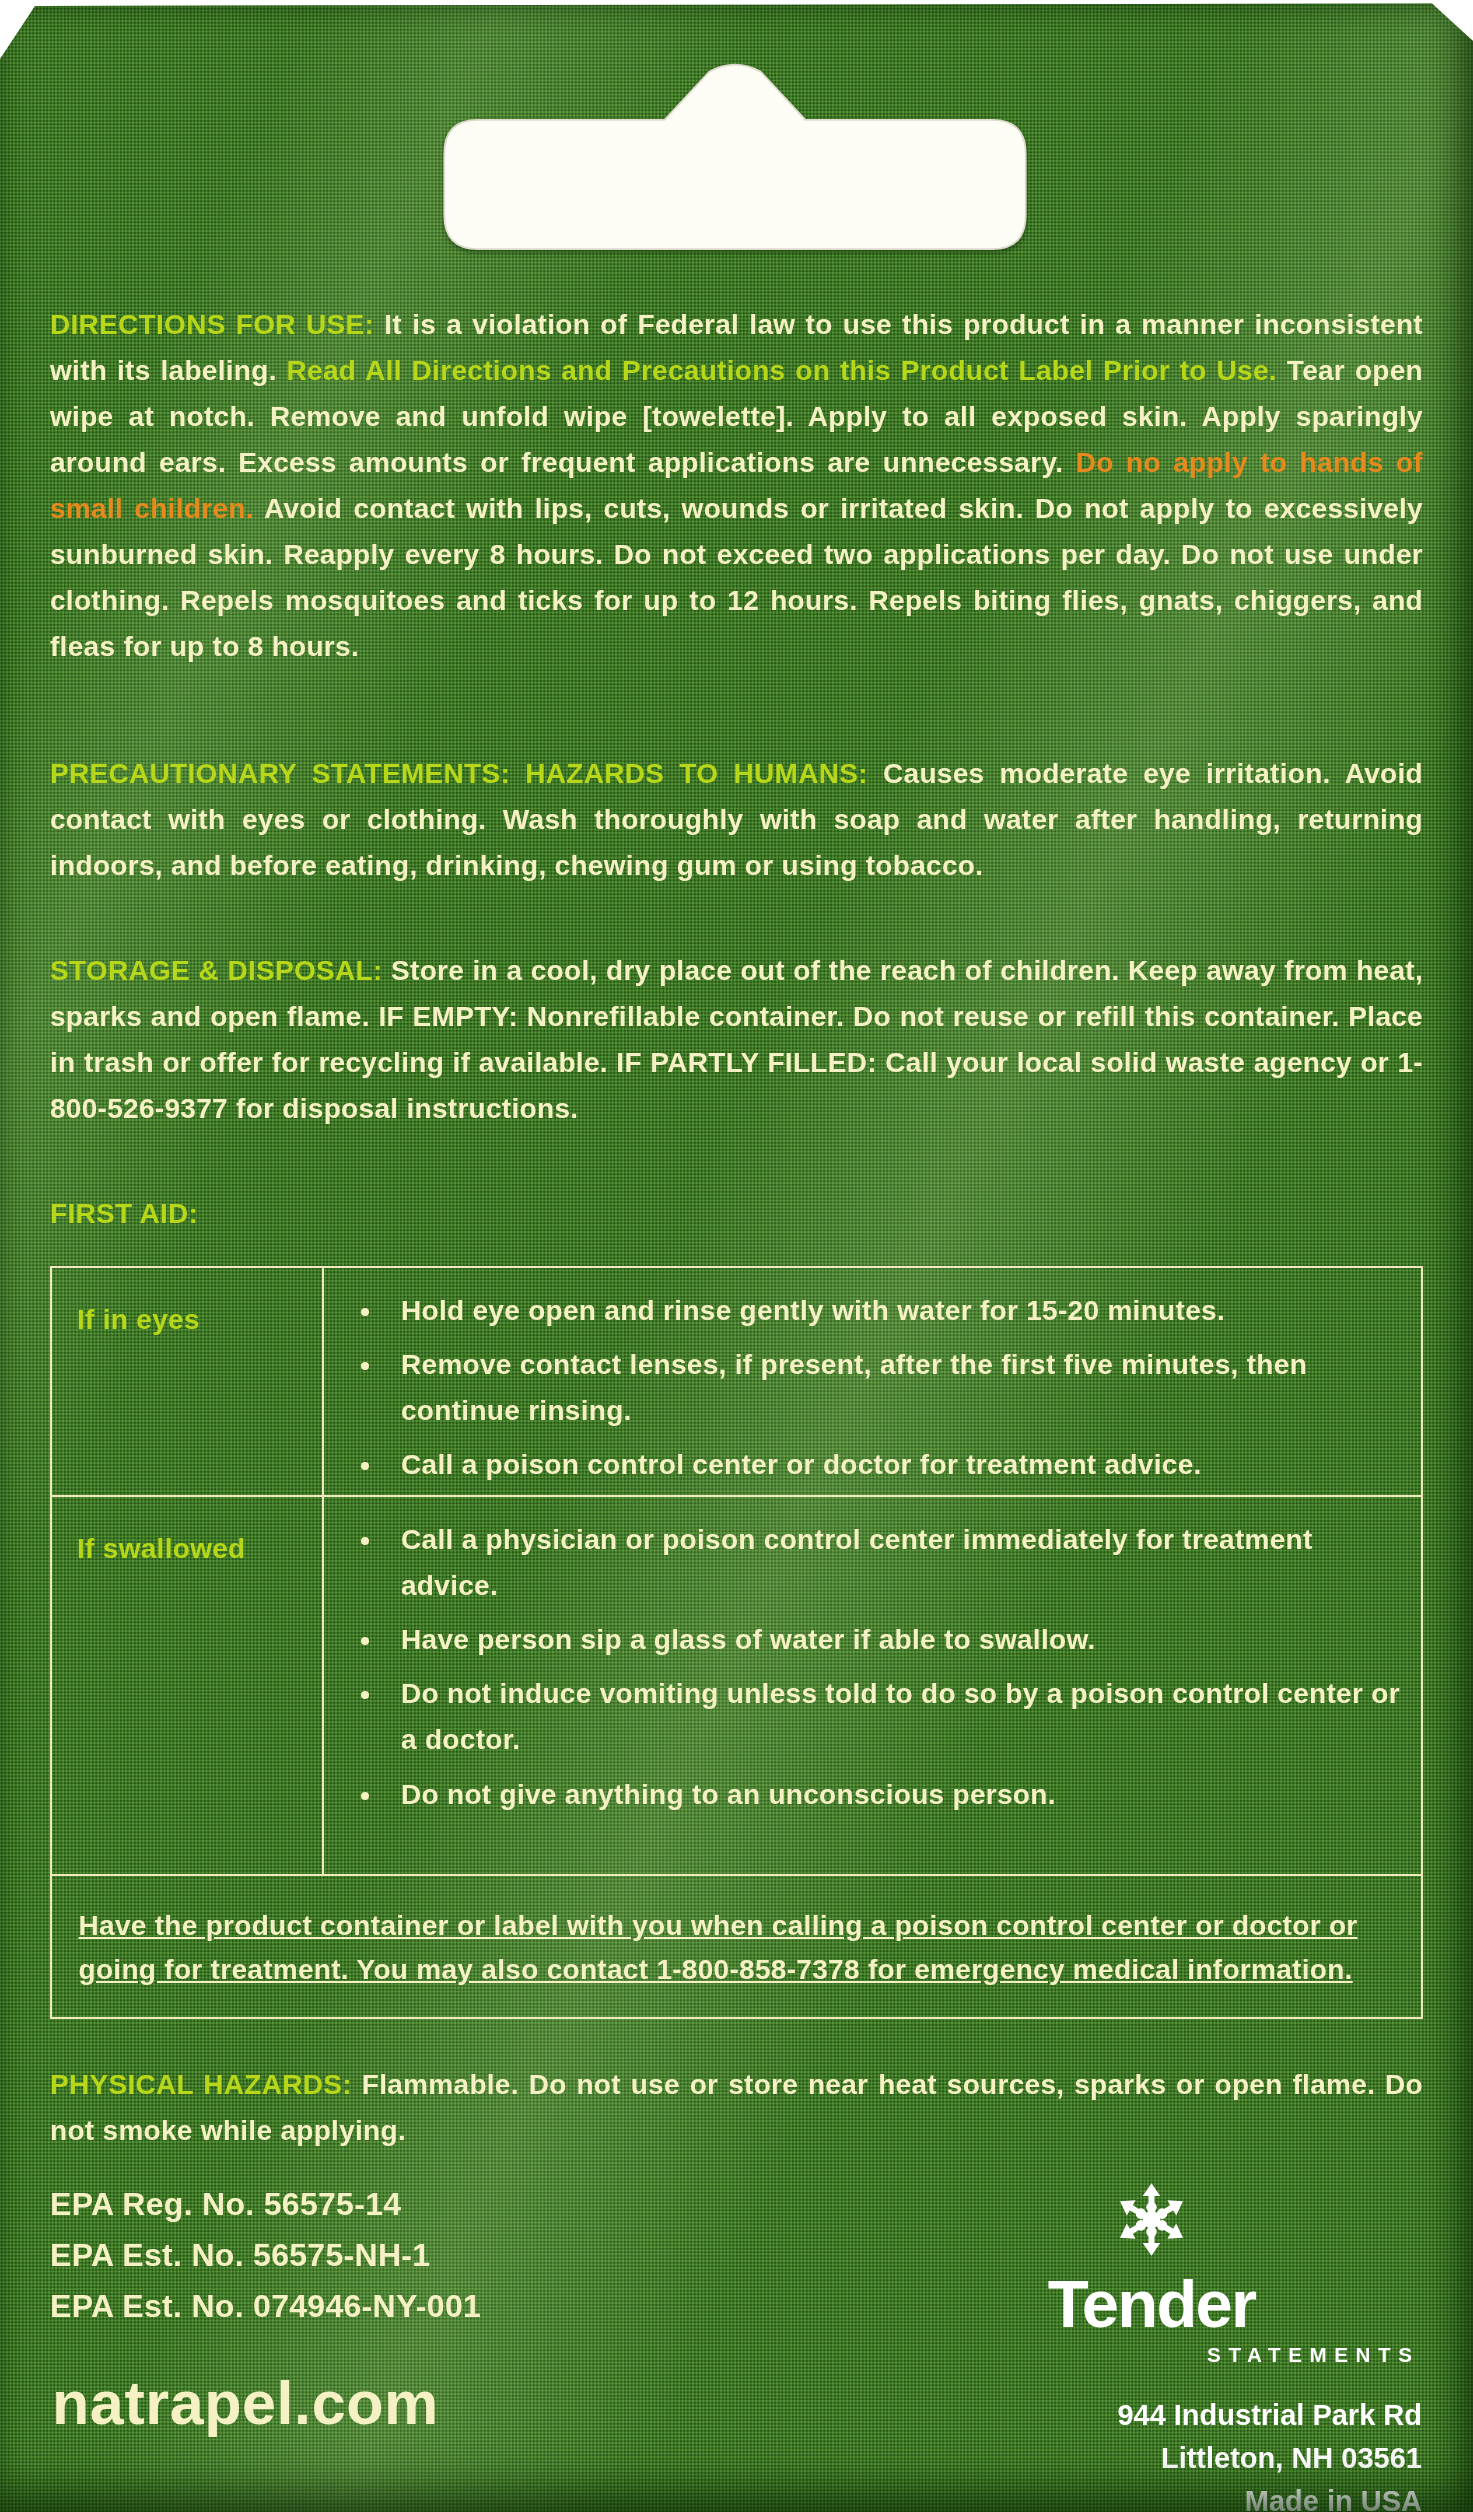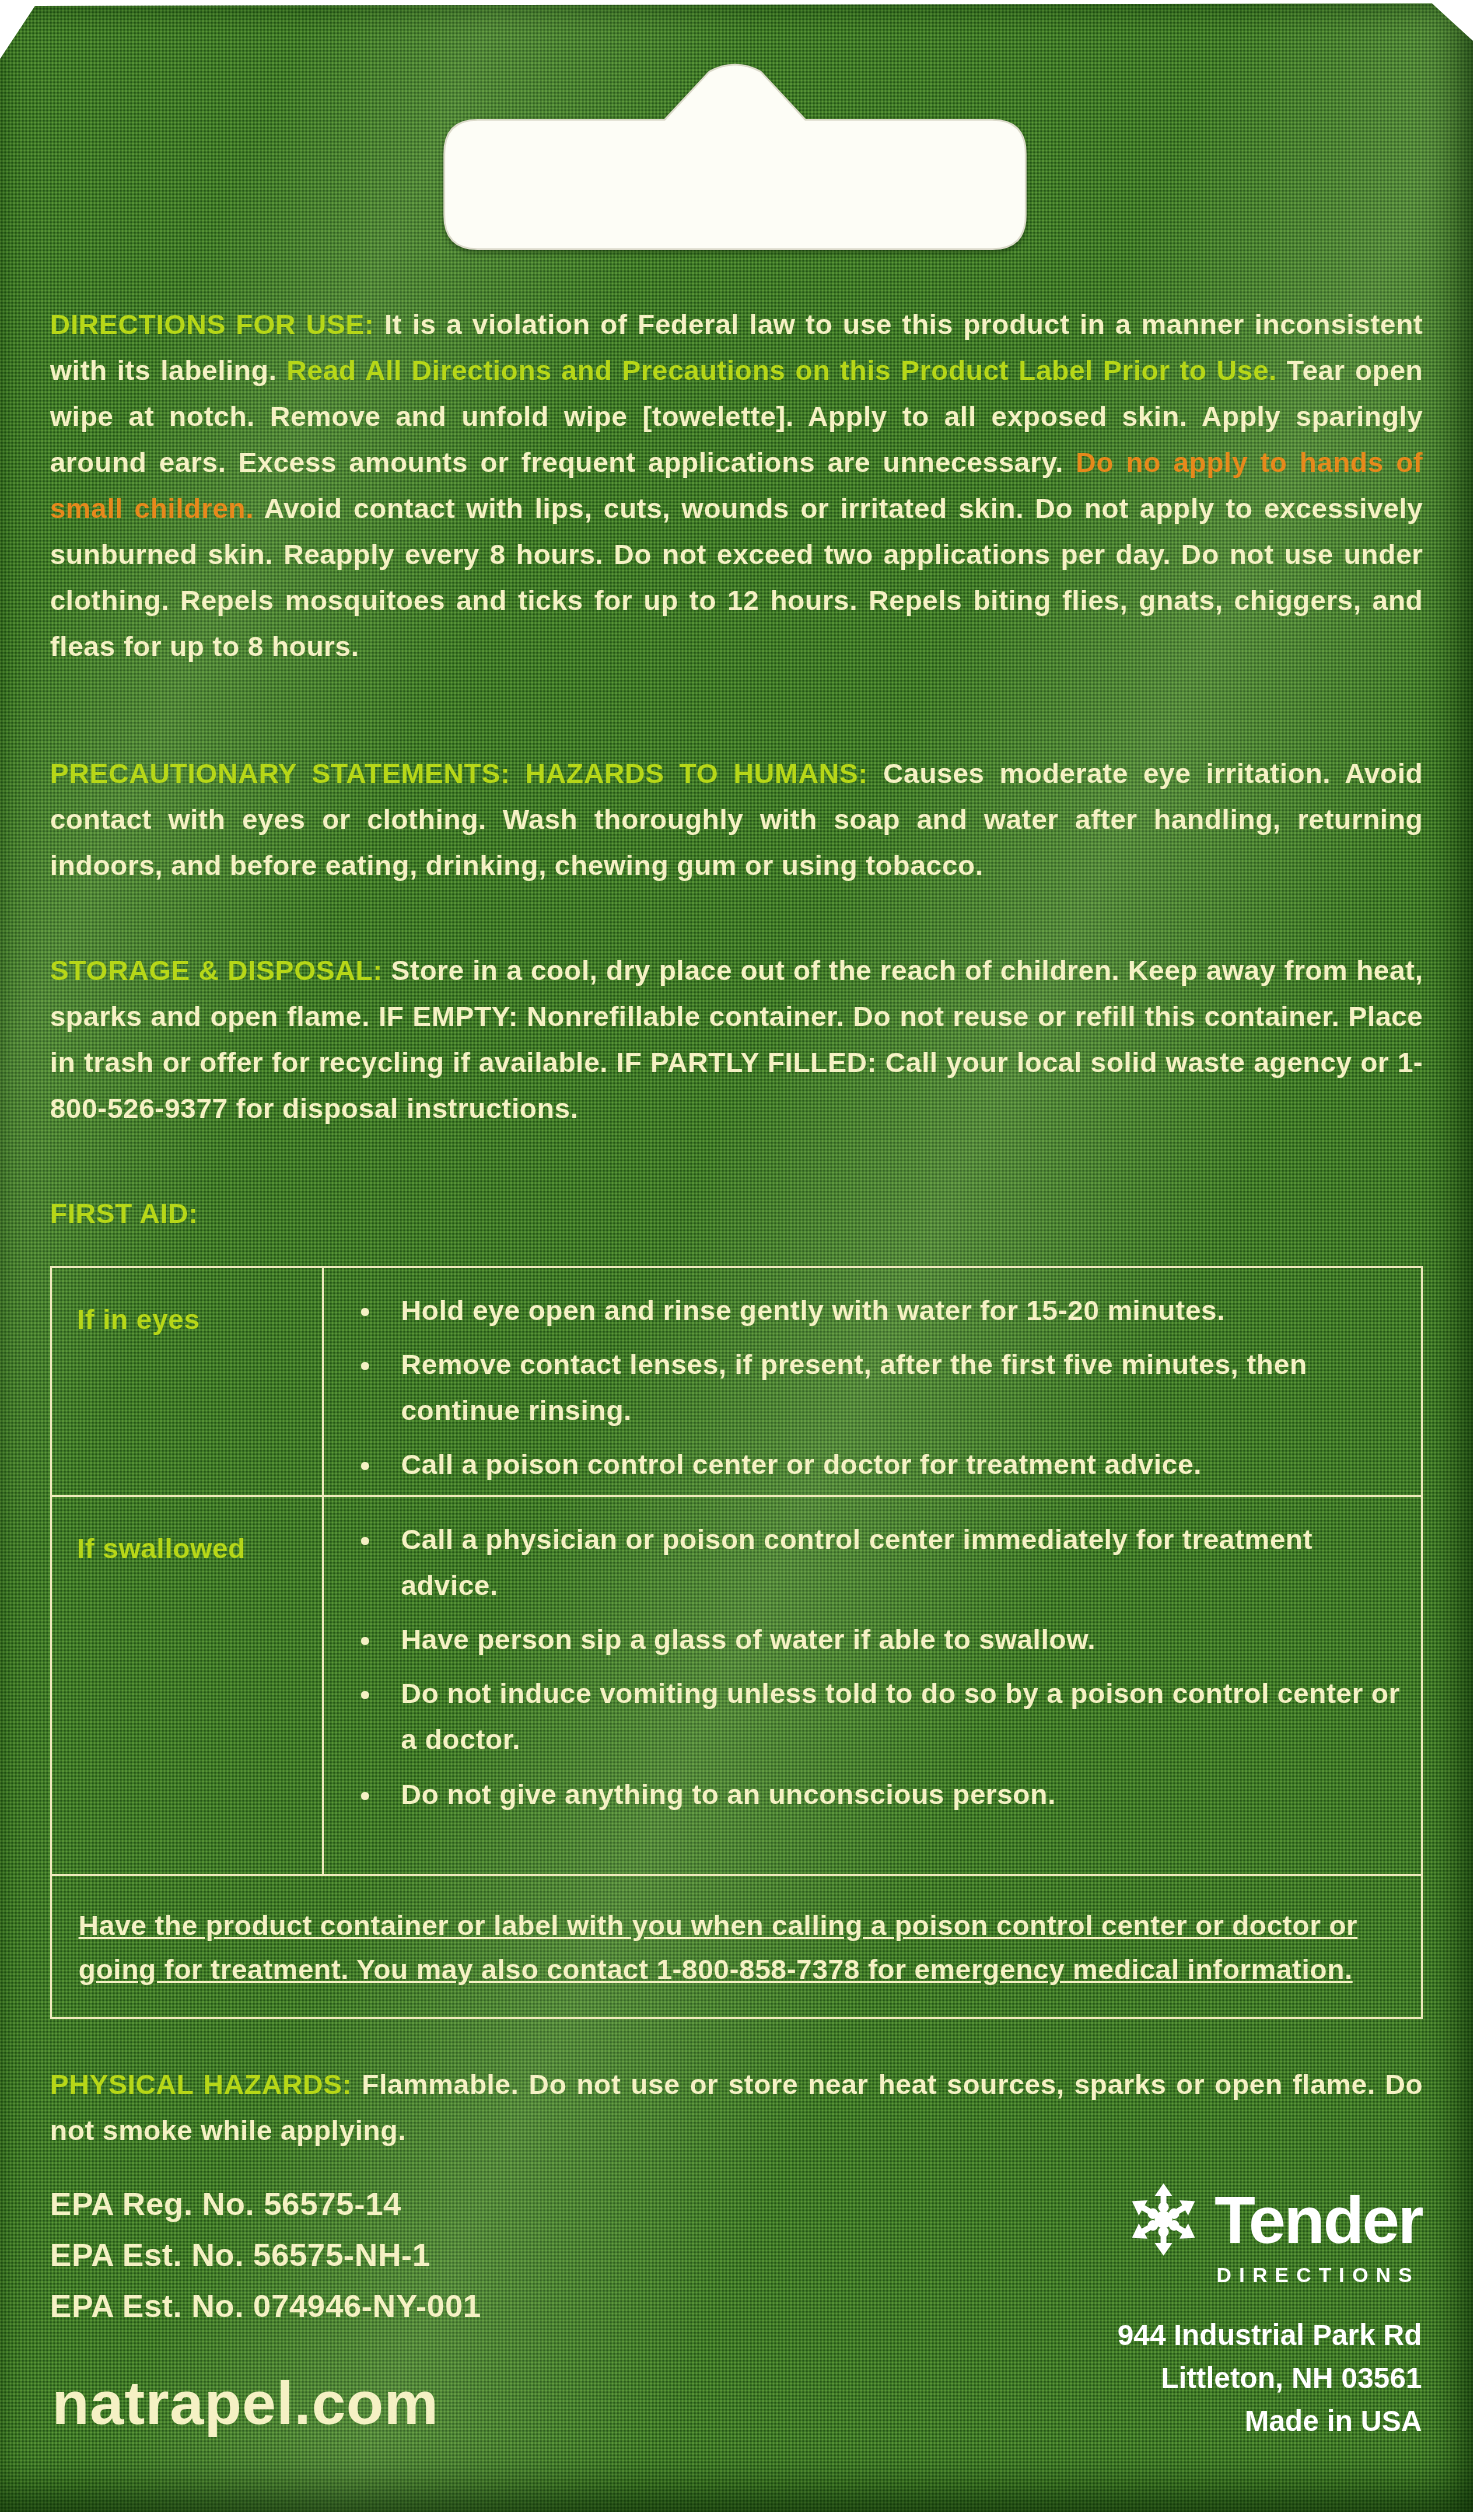--- a/index.html
+++ b/index.html
@@ -72,21 +72,21 @@
   }
   .website{
     position:absolute;left:52px;top:2368px;
     font-size:61px;letter-spacing:0.6px;
     color:var(--body-cream,#f5f1c4);
   }
   .mfr{
     position:absolute;right:52px;top:2182px;width:541px;
     color:var(--logo-white,#ffffff);text-align:right;
   }
-  .logo-row{display:flex;justify-content:flex-end;align-items:center;gap:13px;}
+  .logo-row{display:flex;justify-content:flex-end;align-items:center;gap:13px;flex-direction:column;}
   .tender-word{font-size:67px;letter-spacing:-1.8px;line-height:1;}
   .corp{font-size:20.6px;letter-spacing:7.6px;margin-top:5.9px;padding-right:2.4px;}
   .addr{margin-top:27px;font-size:29px;line-height:43px;}
 </style>
 </head>
 <body>
 
 <div class="card">
 
   <svg class="hang-hole" viewBox="0 0 1000 332" aria-hidden="true">
@@ -155,21 +155,21 @@
           <circle r="9" cx="0" cy="-21"></circle>
           <circle r="9" cx="18" cy="-10"></circle>
           <circle r="9" cx="18" cy="10"></circle>
           <circle r="9" cx="0" cy="21"></circle>
           <circle r="9" cx="-18" cy="10"></circle>
           <circle r="9" cx="-18" cy="-10"></circle>
         </g>
       </svg>
       <span class="tender-word">Tender</span>
     </div>
-    <div class="corp">DIRECTIONS</div>
+    <div class="corp">STATEMENTS</div>
     <div class="addr">
       <div>944 Industrial Park Rd</div>
       <div>Littleton, NH 03561</div>
       <div>Made in USA</div>
     </div>
   </div>
 
 </div>
 
 

